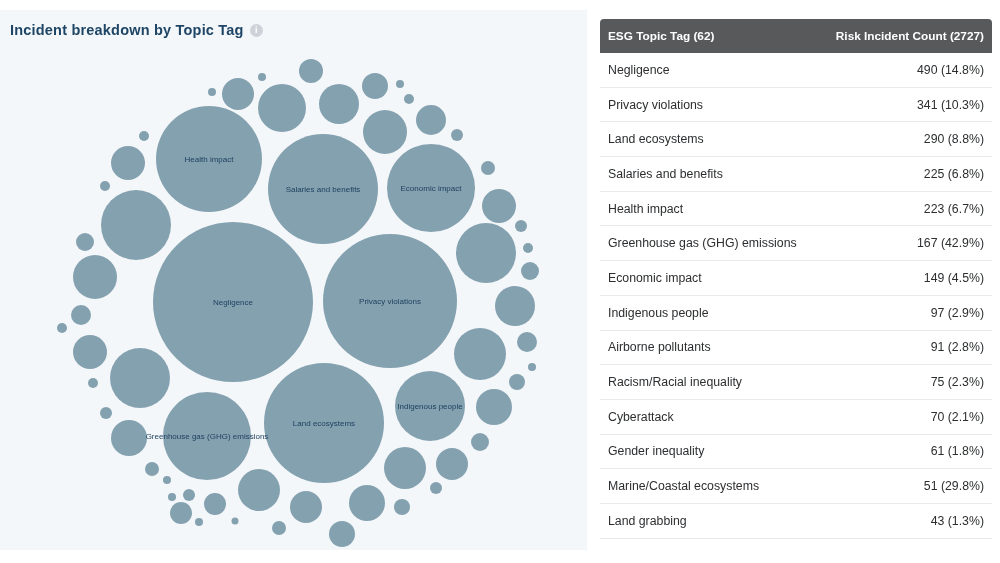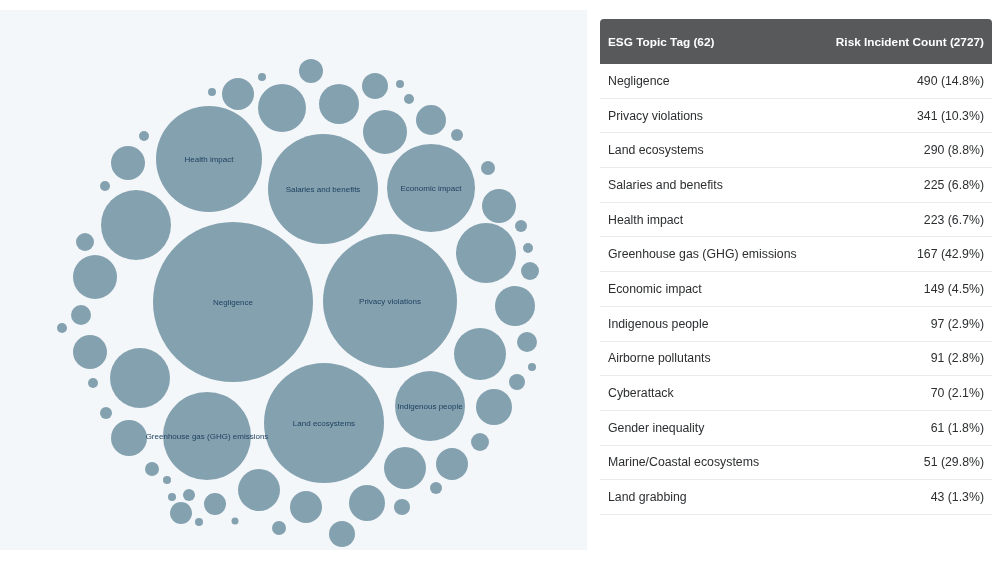--- a/index.html
+++ b/index.html
@@ -29,21 +29,21 @@
   svg.bubbles circle{fill:var(--bubble,#84a1b0);}
   svg.bubbles text{
     fill:var(--bubble-label,#1b3e5c);
     font-family:"Liberation Sans",sans-serif;font-size:8px;
     text-anchor:middle;pointer-events:none;
   }
   
   .tablewrap{position:absolute;left:600px;top:19px;width:392px;}
   .thead{
     display:flex;justify-content:space-between;align-items:center;
-    height:45px;padding:0 8px;box-sizing:border-box;
+    height:34px;padding:0 8px;box-sizing:border-box;
     background:var(--header-bg,#57595b);color:var(--header-text,#ffffff);
     font-size:11.8px;font-weight:700;border-radius:4px 4px 0 0;
   }
   .trow{
     display:flex;justify-content:space-between;align-items:center;
     height:34.7px;padding:0 8px;box-sizing:border-box;background:#ffffff;
     border-bottom:1px solid var(--divider,#e9eaeb);
     font-size:12.3px;color:var(--row-text,#2c2e30);
     cursor:pointer;
   }
@@ -122,20 +122,24 @@
         <text x="323" y="182">Salaries and benefits</text>
         <circle cx="209" cy="149" r="53"></circle>
         <text x="209" y="152">Health impact</text>
         <circle cx="207" cy="426" r="44"></circle>
         <text x="207" y="429">Greenhouse gas (GHG) emissions</text>
         <circle cx="431" cy="178" r="44"></circle>
         <text x="431" y="181">Economic impact</text>
         <circle cx="430" cy="396" r="35"></circle>
         <text x="430" y="399">Indigenous people</text>
       </svg>
+    <div class="panel-header">
+      <h2 class="panel-title">Incident breakdown by Topic Tag</h2>
+      <span class="info-badge">i</span>
+    </div>
   </section>
 
   <section class="tablewrap">
     <div class="thead">
       <span>ESG Topic Tag (62)</span>
       <span>Risk Incident Count (2727)</span>
     </div>
     <div>
         <div class="trow">
           <span class="tag">Negligence</span>
@@ -167,20 +171,24 @@
         </div>
         <div class="trow">
           <span class="tag">Indigenous people</span>
           <span class="val">97 (2.9%)</span>
         </div>
         <div class="trow">
           <span class="tag">Airborne pollutants</span>
           <span class="val">91 (2.8%)</span>
         </div>
         <div class="trow">
+          <span class="tag">Racism/Racial inequality</span>
+          <span class="val">75 (2.3%)</span>
+        </div>
+        <div class="trow">
           <span class="tag">Cyberattack</span>
           <span class="val">70 (2.1%)</span>
         </div>
         <div class="trow">
           <span class="tag">Gender inequality</span>
           <span class="val">61 (1.8%)</span>
         </div>
         <div class="trow">
           <span class="tag">Marine/Coastal ecosystems</span>
           <span class="val">51 (29.8%)</span>

